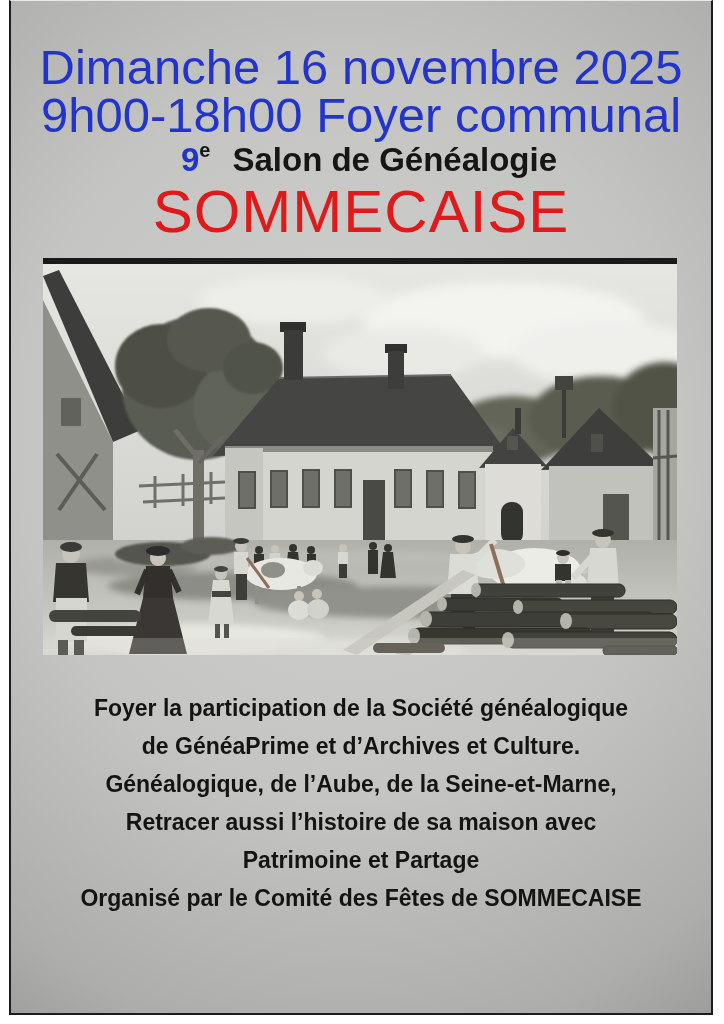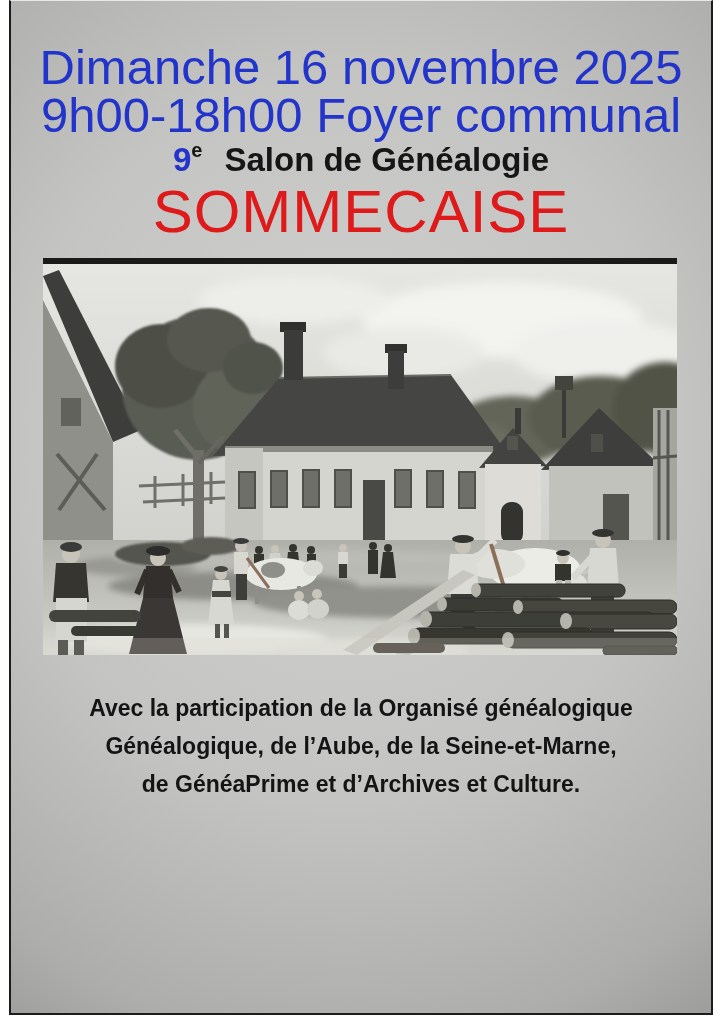--- a/index.html
+++ b/index.html
@@ -13,21 +13,21 @@
     background:
       radial-gradient(ellipse 95% 72% at 48% 43%, #d1d1cf 0%, #c4c4c2 50%, #adadab 84%, #989896 100%);
     overflow:hidden;
   }
   .txt{position:absolute;left:0;width:100%;text-align:center;white-space:nowrap;}
   .date-line,.time-line{
     font-size:49px;font-weight:normal;color:#2334cb;letter-spacing:0px;
   }
   .date-line{top:38px;}
   .time-line{top:86px;text-align:center;}
-  .edition-line{top:138px;font-size:33px;font-weight:bold;color:#161616;}
+  .edition-line{top:138px;font-size:33px;font-weight:bold;color:#161616;padding-left:8px;}
   .edition-num{color:#2334cb;}
   .edition-sup{font-size:20px;vertical-align:14px;color:#161616;}
   .edition-gap{display:inline-block;width:22px;}
   .town-line{top:176px;font-size:60px;font-weight:normal;color:#de1a1a;letter-spacing:1px;}
   .photo-wrap{
     position:absolute;left:32px;top:257px;width:634px;height:397px;
   }
   .photo-wrap svg{display:block;}
   .footer{
     position:absolute;left:0;top:688px;width:100%;text-align:center;
@@ -292,18 +292,21 @@
         <rect x="330" y="385" width="72" height="10" rx="5" fill="#403a32"></rect>
       </g>
 
       <rect x="0" y="0" width="634" height="6" fill="#1a1a1a"></rect>
 
       <rect x="0" y="380" width="634" height="17" fill="#d6d6d0" opacity="0.25"></rect>
     </svg>
   </div>
 
   <div class="footer">
-    <div>Avec la participation de la Organisé généalogique</div>
+    <div>Foyer la participation de la Société généalogique</div>
+    <div>de GénéaPrime et d’Archives et Culture.</div>
     <div>Généalogique, de l’Aube, de la Seine-et-Marne,</div>
-    <div>de GénéaPrime et d’Archives et Culture.</div>
+    <div>Retracer aussi l’histoire de sa maison avec</div>
+    <div>Patrimoine et Partage</div>
+    <div>Organisé par le Comité des Fêtes de SOMMECAISE</div>
   </div>
 
 </div>
 
 </body></html>

